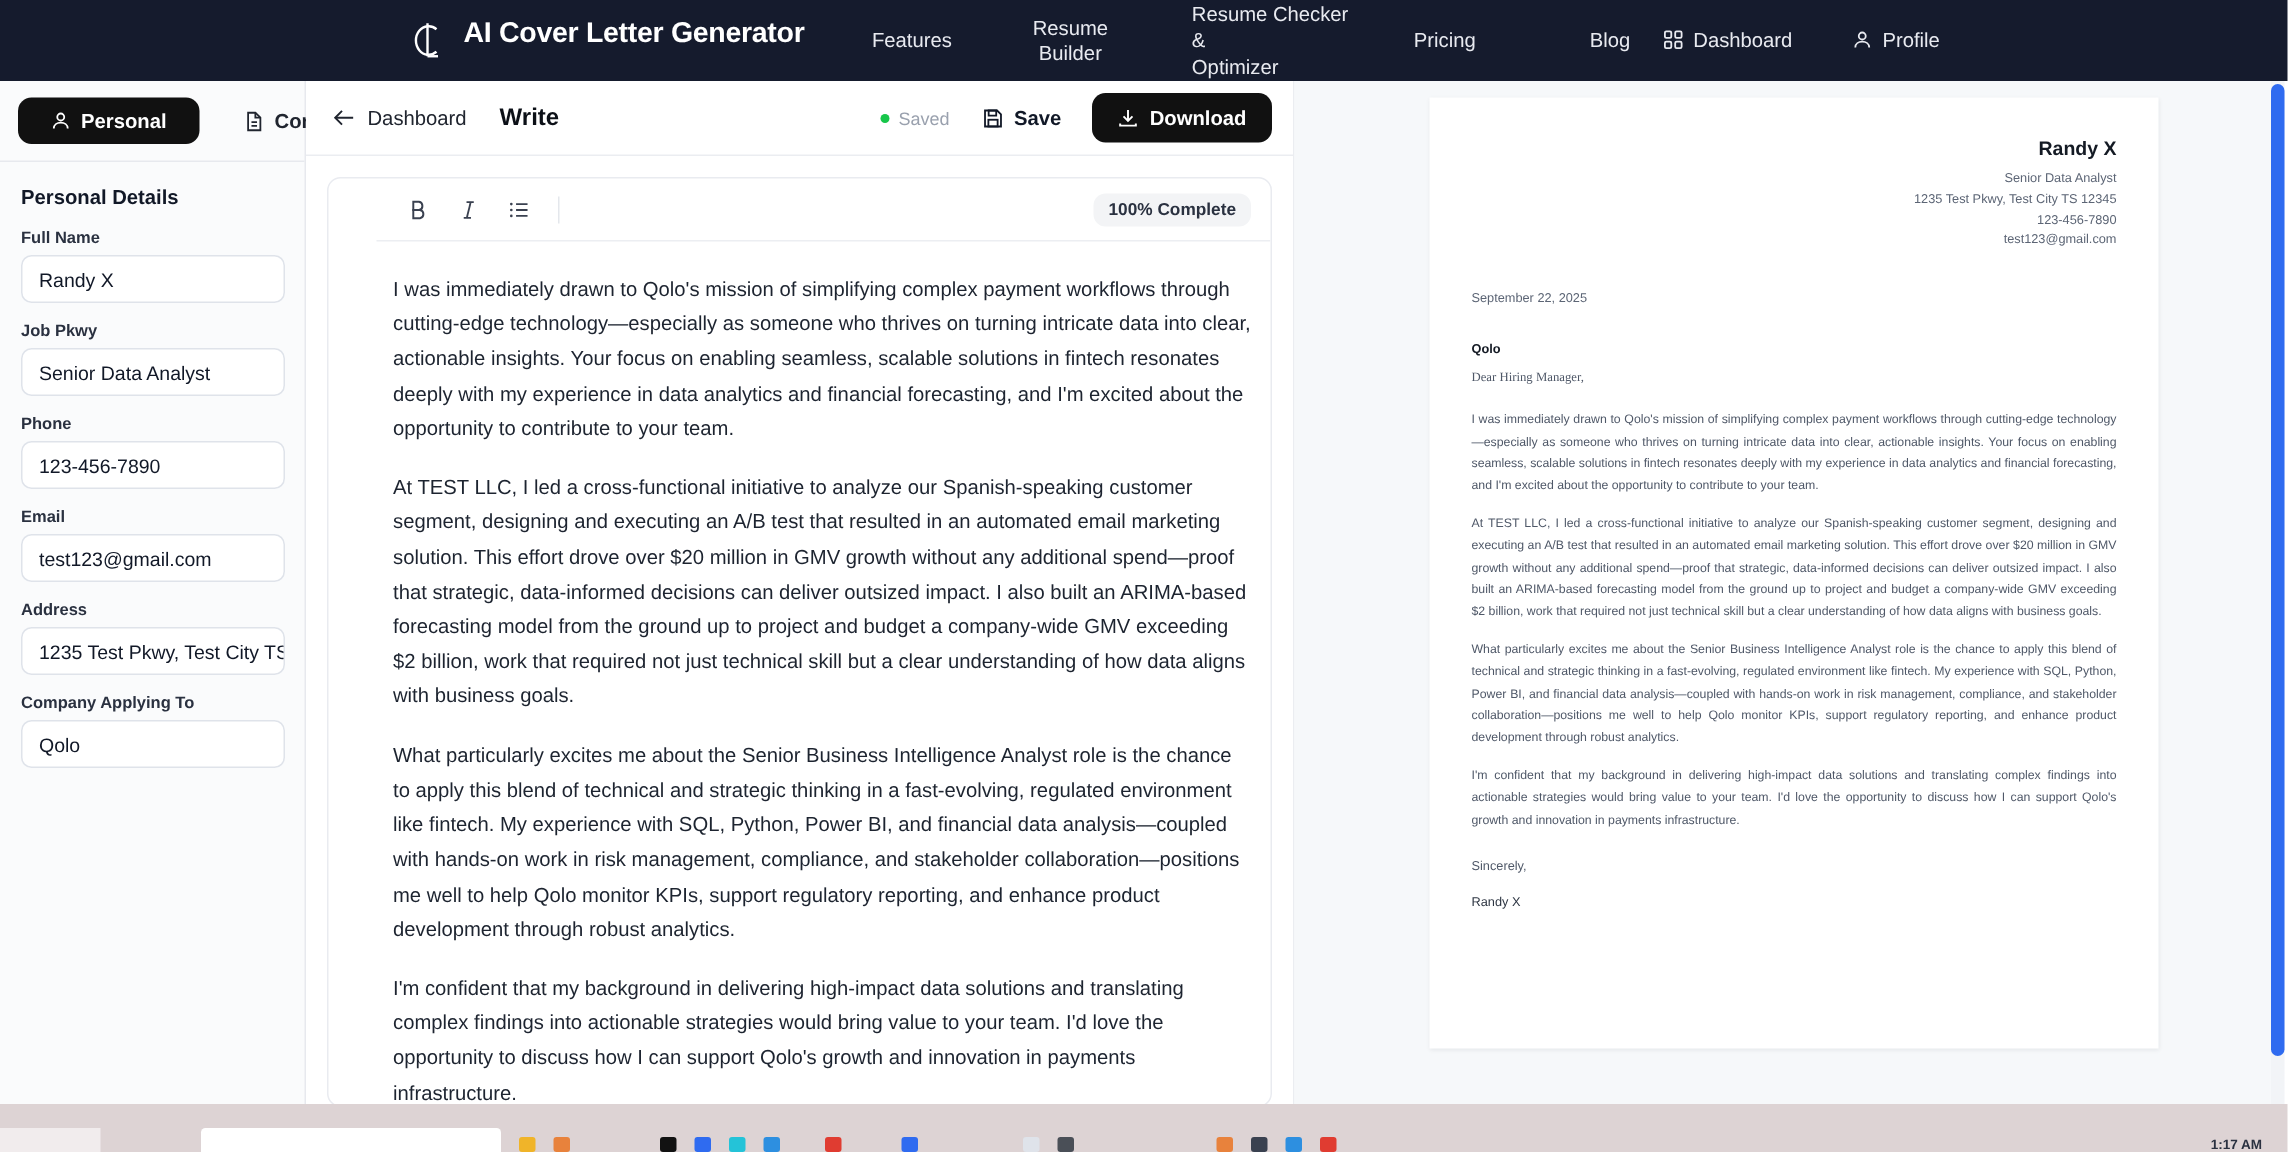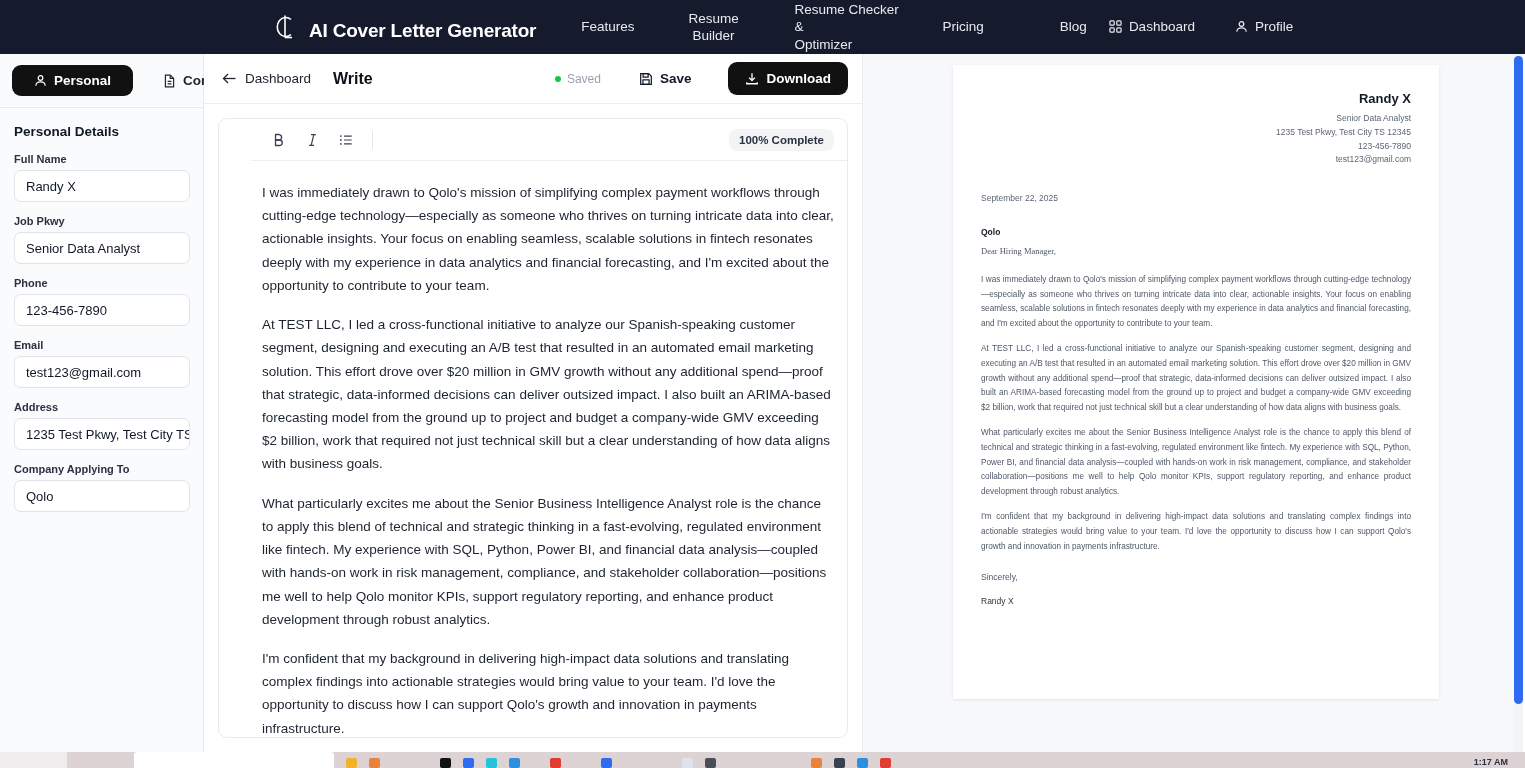--- a/index.html
+++ b/index.html
@@ -17,21 +17,21 @@
     width: 1525px; height: 54px;
     background: #151b2d;
     display: flex; align-items: center;
     color: #ffffff;
   }
   #nav-inner {
     display: flex; align-items: center;
     margin-left: 272px;
     gap: 0;
   }
-  .brand { display: flex; align-items: flex-end; gap: 11px; }
+  .brand { display: flex; align-items: flex-start; gap: 11px; }
   .brand-logo { width: 26px; height: 30px; display: block; }
   .brand-title { font-size: 19px; font-weight: bold; letter-spacing: -0.2px; white-space: nowrap; }
   .nav-link {
     font-size: 13.5px; color: #e8eaf0; line-height: 1.28;
     text-align: center; cursor: pointer; white-space: pre-line;
   }
   #nav-features { margin-left: 45px; }
   #nav-resume-builder { margin-left: 48px; width: 62px; }
   #nav-resume-checker { margin-left: 50px; width: 108px; text-align: left; }
   #nav-pricing { margin-left: 40px; }
@@ -80,21 +80,21 @@
     width: 659px; height: 698px;
     background: #ffffff;
     border-right: 1px solid #ebedf1;
   }
   #editor-header {
     height: 50px; border-bottom: 1px solid #ebedf1;
     display: flex; align-items: center; padding: 0 14px 0 18px;
   }
   #back-dashboard { display: flex; align-items: center; gap: 8px; font-size: 13.5px; color: #20252f; cursor: pointer; }
   #page-title { font-size: 16px; font-weight: bold; margin-left: 22px; color: #0c1017; }
-  #header-right { margin-left: auto; display: flex; align-items: center; gap: 16px; }
+  #header-right { margin-left: auto; display: flex; align-items: center; gap: 0; }
   #saved-status { display: flex; align-items: center; gap: 6px; font-size: 12px; color: #9aa1ae; }
   .dot-green { width: 6px; height: 6px; border-radius: 50%; background: #17c64a; display: inline-block; }
   #save-button { display: flex; align-items: center; gap: 7px; font-size: 13.5px; font-weight: 600; color: #111827; margin-left: 22px; cursor: pointer; }
   #download-button {
     display: flex; align-items: center; gap: 8px;
     background: #111111; color: #ffffff;
     border-radius: 9px; padding: 9px 17px;
     font-size: 13.5px; font-weight: 600; margin-left: 20px; cursor: pointer;
   }
   #editor-card {
@@ -155,23 +155,23 @@
   }
   #page-scrollbar-thumb {
     position: absolute; top: 2px; left: 0;
     width: 9px; height: 648px; border-radius: 5px;
     background: #2f6bf0;
   }
 
   
   #taskbar {
     position: absolute; bottom: 0; left: 0;
-    width: 1525px; height: 16px;
+    width: 1525px; height: 32px;
     background: #ddd3d4;
-    display: flex; align-items: center;
+    display: flex; align-items: flex-end;
     overflow: hidden;
   }
   #taskbar-window {
     width: 200px; height: 16px; background: #ffffff;
     margin-left: 67px; border-top-left-radius: 3px; border-top-right-radius: 3px;
   }
   .tb-ico { width: 11px; height: 10px; border-radius: 2px; margin-left: 12px; margin-top: 5px; }
   #taskbar-left-edge { width: 67px; height: 16px; background: #f1eced; }
   #taskbar-clock {
     margin-left: auto; margin-right: 17px; margin-top: 3px;

